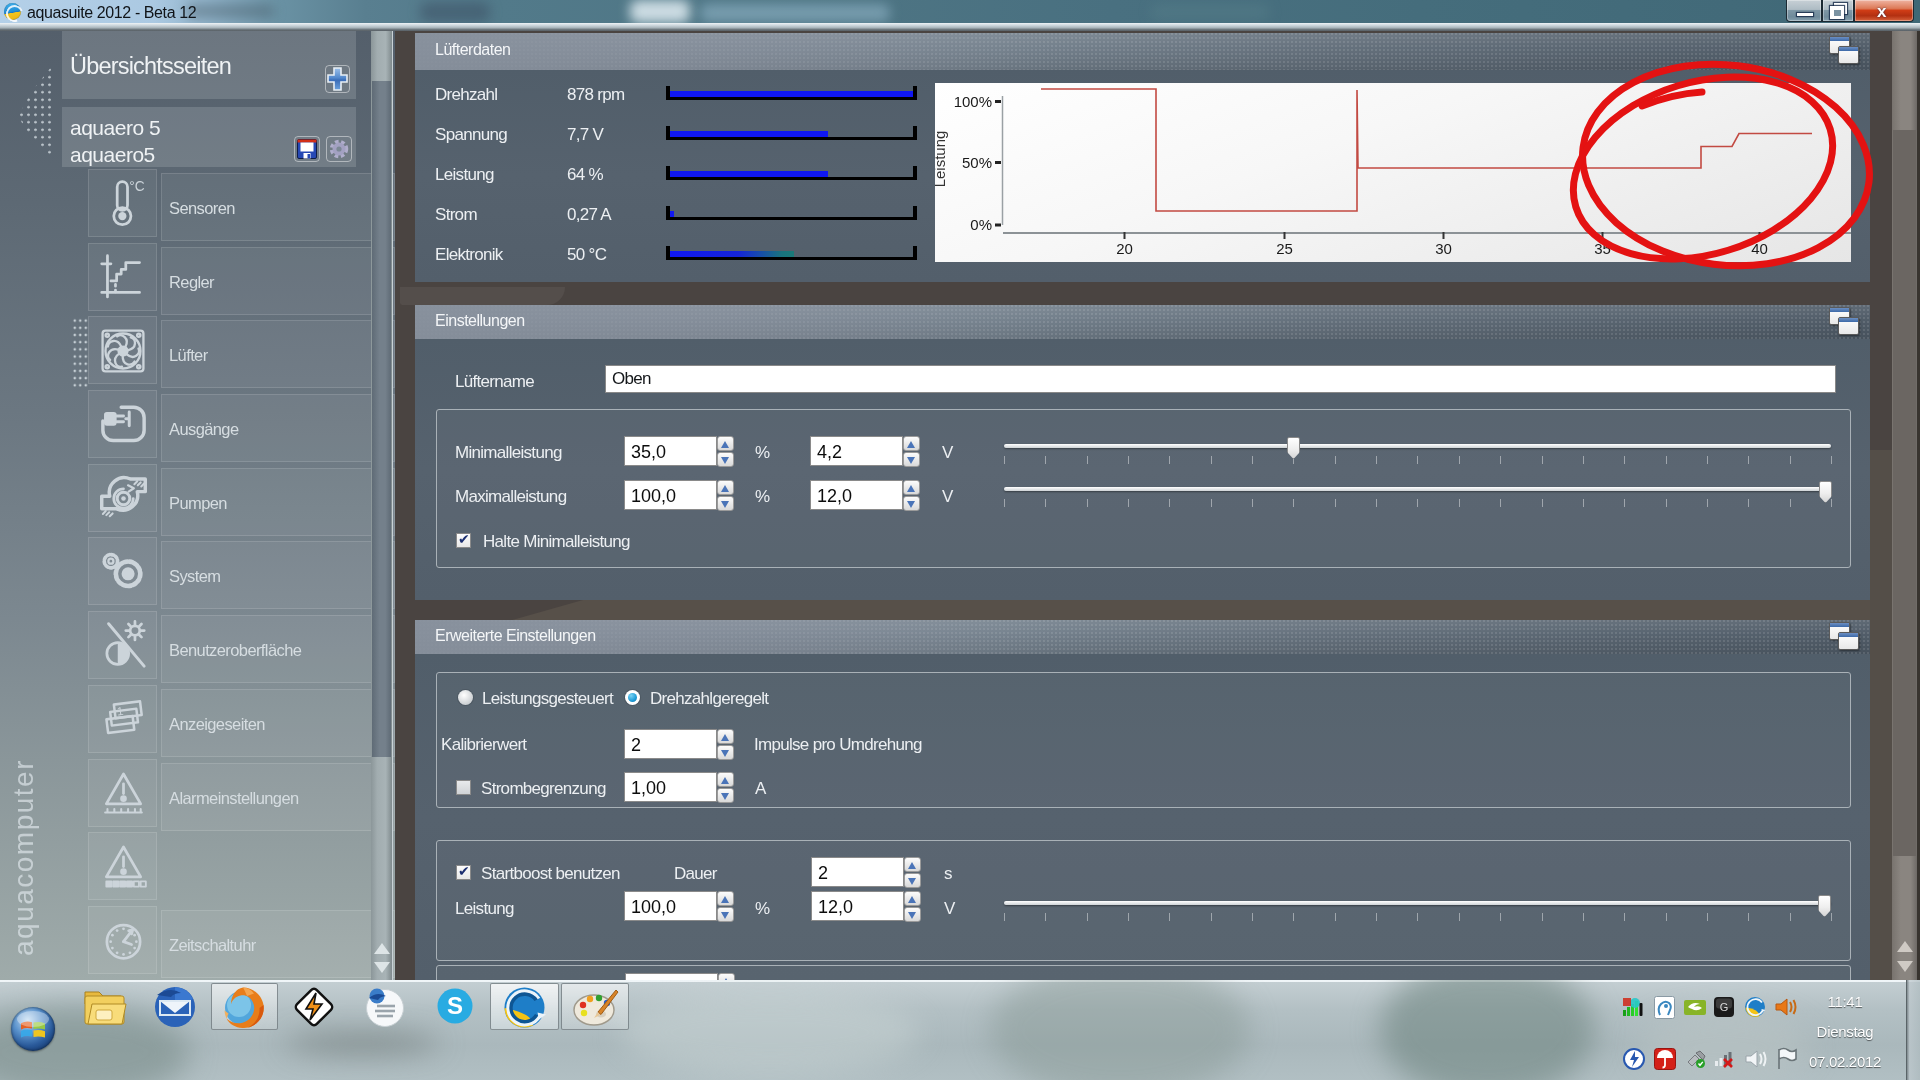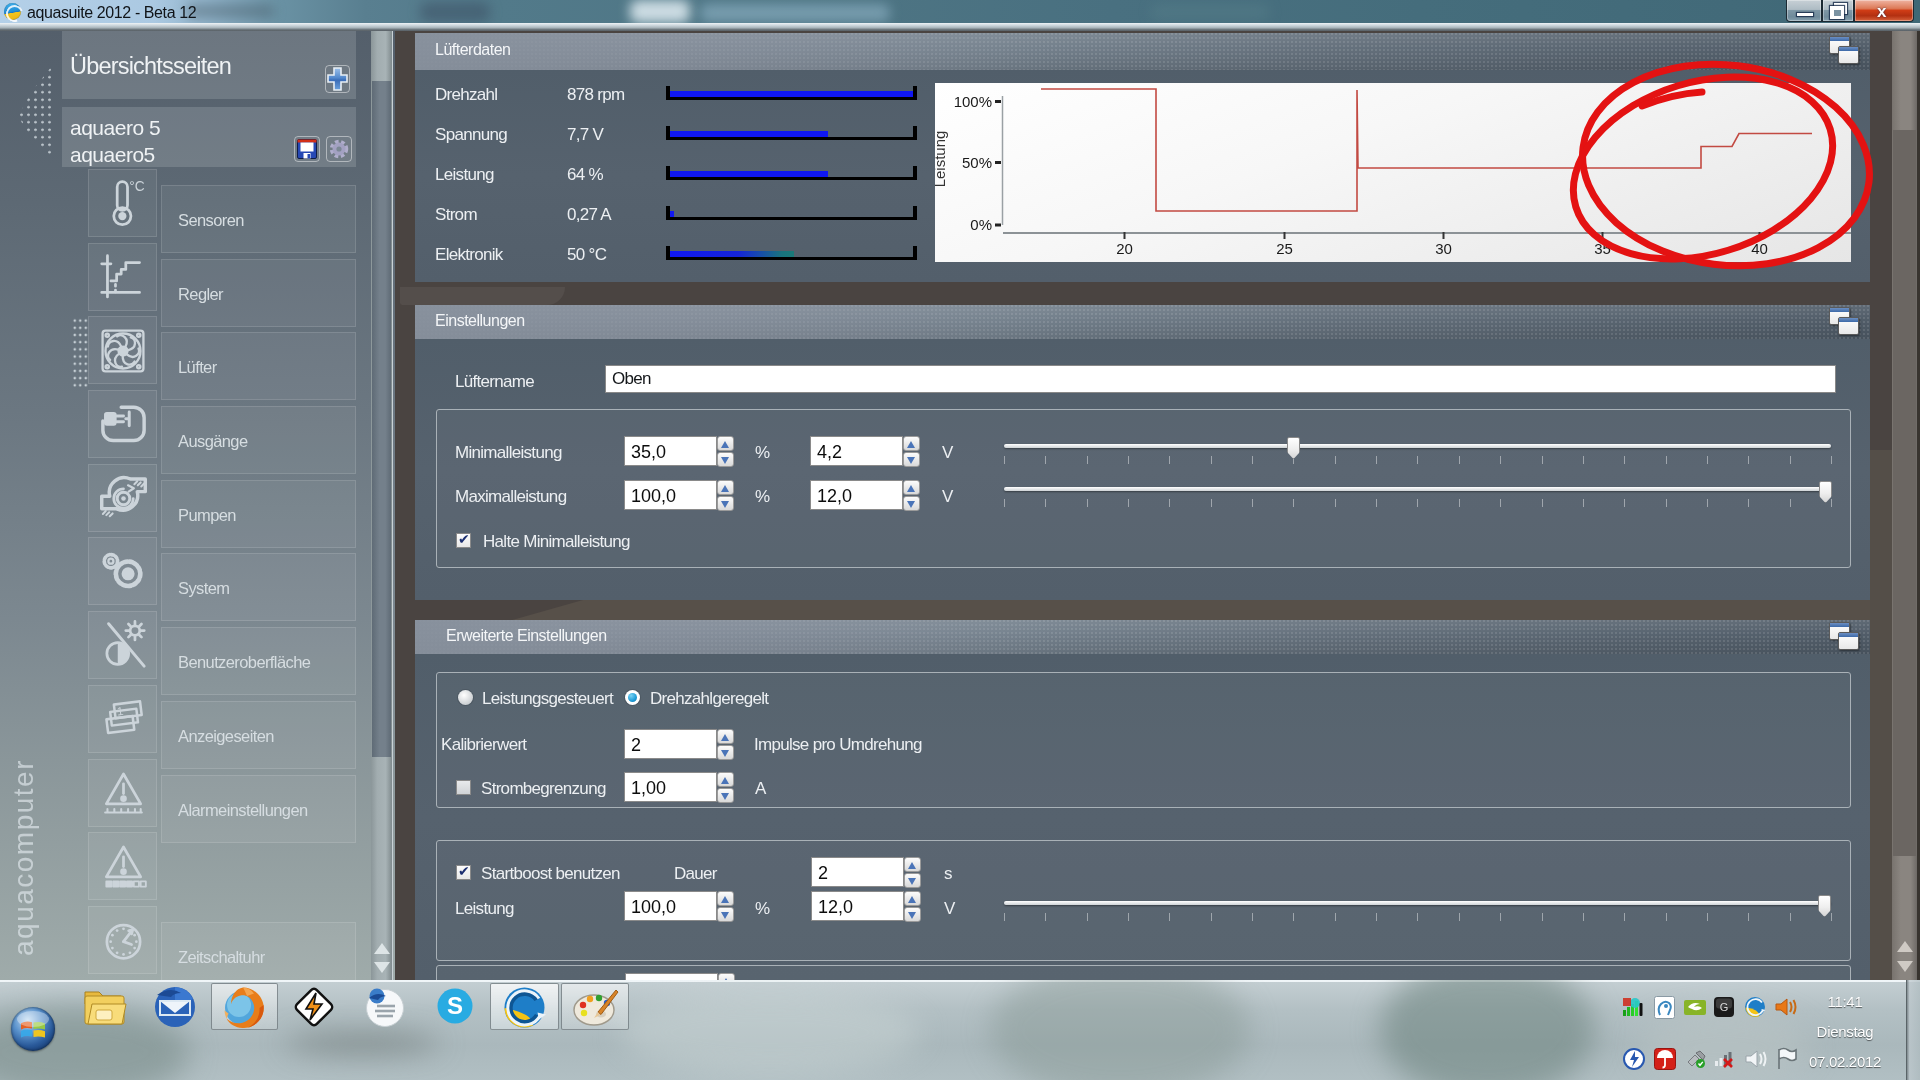--- a/index.html
+++ b/index.html
@@ -53,23 +53,23 @@
   .sp2 { top:76px; height:60px; }
   .sp1 .t { position:absolute; left:8px; top:22px; font-size:23.5px; color:#eff2f4; letter-spacing:-0.8px; }
   .sp2 .t1 { position:absolute; left:8px; top:9px; font-size:21px; color:#eff2f4; letter-spacing:-0.5px; }
   .sp2 .t2 { position:absolute; left:8px; top:36px; font-size:21px; color:#eff2f4; letter-spacing:-0.5px; }
 
   .mini-btn { position:absolute; border:1px solid rgba(255,255,255,.45); border-radius:4px; }
 
   .menu-item { position:absolute; left:88px; width:268px; height:68px; }
   .mi-icon { position:absolute; left:0; top:0; width:69px; height:68px;
     background:rgba(255,255,255,.055); border:1px solid rgba(255,255,255,.13); }
-  .mi-label { position:absolute; left:73px; top:16px; width:195px; height:68px;
+  .mi-label { position:absolute; left:73px; top:4px; width:234px; height:68px;
     background:rgba(255,255,255,.055); border:1px solid rgba(255,255,255,.13);
-    color:#d6dde1; font-size:16.5px; line-height:68px; padding-left:16px; letter-spacing:-0.6px; }
+    color:#d6dde1; font-size:16.5px; line-height:68px; padding-left:7px; letter-spacing:-0.6px; }
   .sel-dots { position:absolute; left:72px; top:286px; width:16px; height:70px;
     background-image:radial-gradient(circle, rgba(215,224,229,.85) 1px, transparent 1.6px);
     background-size:5.5px 7.2px; }
 
   
   .sscroll { position:absolute; left:371px; top:0; width:22px; height:949px; border-right:1px solid #c9d2d6;
     background:linear-gradient(90deg,#8b9699 0%,#a2adb0 30%,#a8b3b6 70%,#7f8a8d 100%); }
   .sscroll .thumb { position:absolute; left:1px; top:50px; width:19px; height:676px;
     background:linear-gradient(90deg,#5f6b76 0%,#74808b 40%,#74808b 70%,#5f6b76 100%); }
   .arr-up, .arr-dn { position:absolute; left:3px; width:0; height:0;
@@ -550,21 +550,21 @@
     <div class="rowlab" style="left:547px;top:456px;">V</div>
     <div class="sl-track" style="left:609px;top:456px;width:827px;"></div>
     <div class="sl-ticks" style="left:609px;top:468px;width:828px;"></div>
     <div class="sl-thumb" style="left:1424px;top:450px;"></div>
 
     <div class="cb checked" style="left:61px;top:502px;"></div>
     <div class="rowlab" style="left:88px;top:501px;">Halte Minimalleistung</div>
 
     <div class="panel" style="top:589px;height:360px;">
       <div class="phead" style="height:34px;">
-          <div class="t" style="top:7px;margin-left:11px;">Erweiterte Einstellungen</div>
+          <div class="t" style="top:7px;">Erweiterte Einstellungen</div>
         <div class="copyico" style="top:2px;">
             <div class="w w1"></div>
             <div class="w w2"></div>
           </div>
       </div>
       <div class="pbody" style="top:34px;height:326px;"></div>
     </div>
     <div class="gbox" style="left:41px;top:641px;width:1415px;height:136px;"></div>
     <div class="radio" style="left:63px;top:659px;"></div>
     <div class="rowlab" style="left:87px;top:658px;">Leistungsgesteuert</div>

